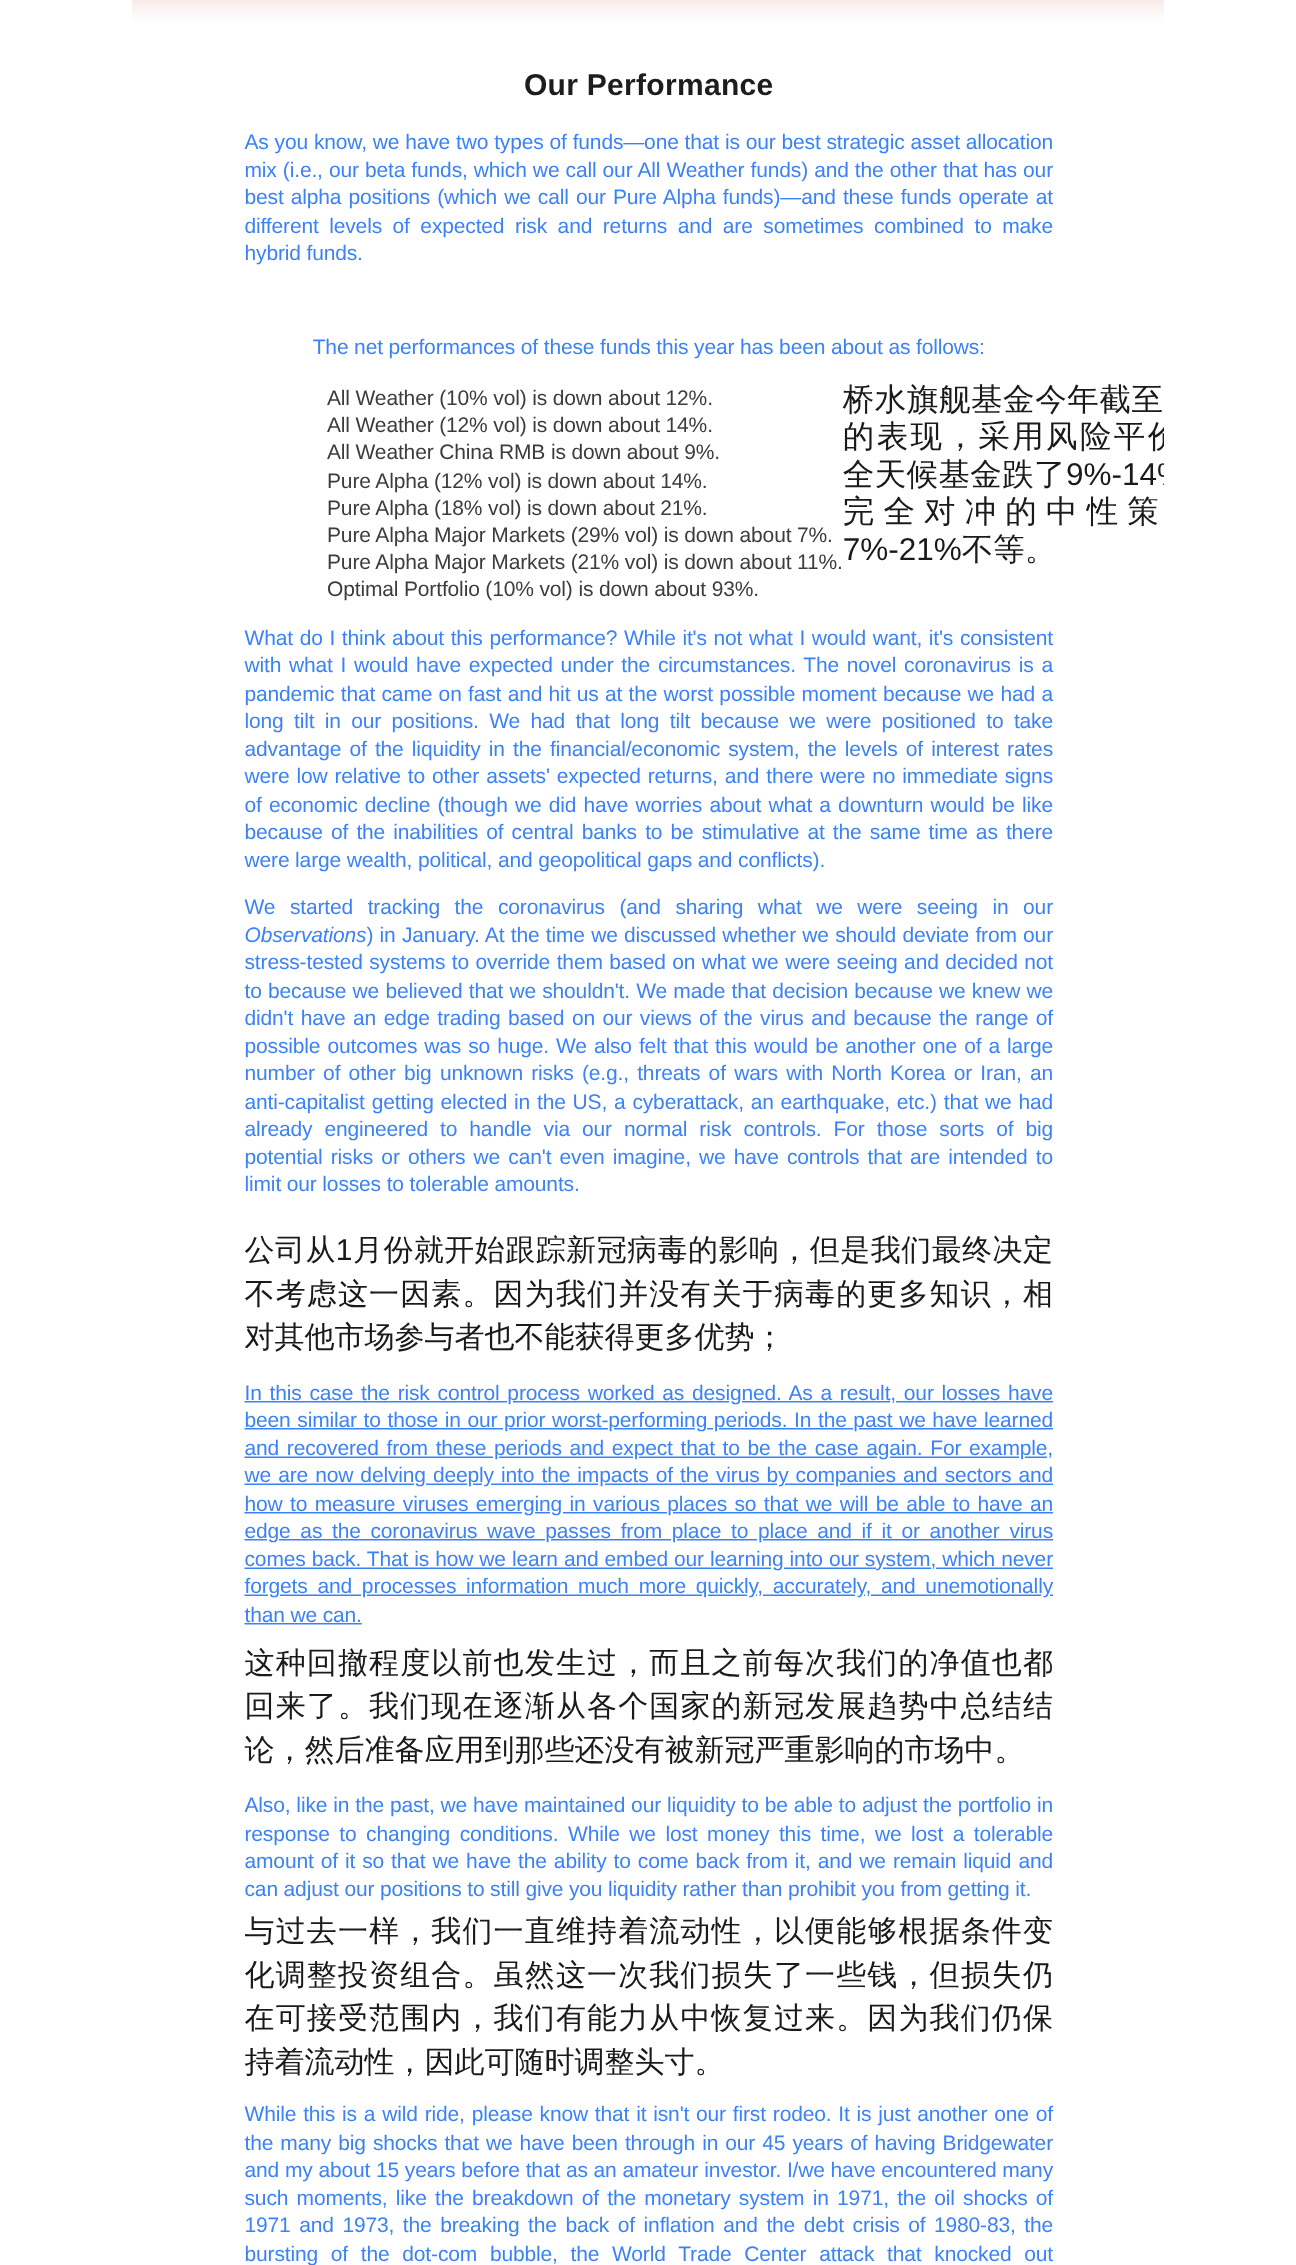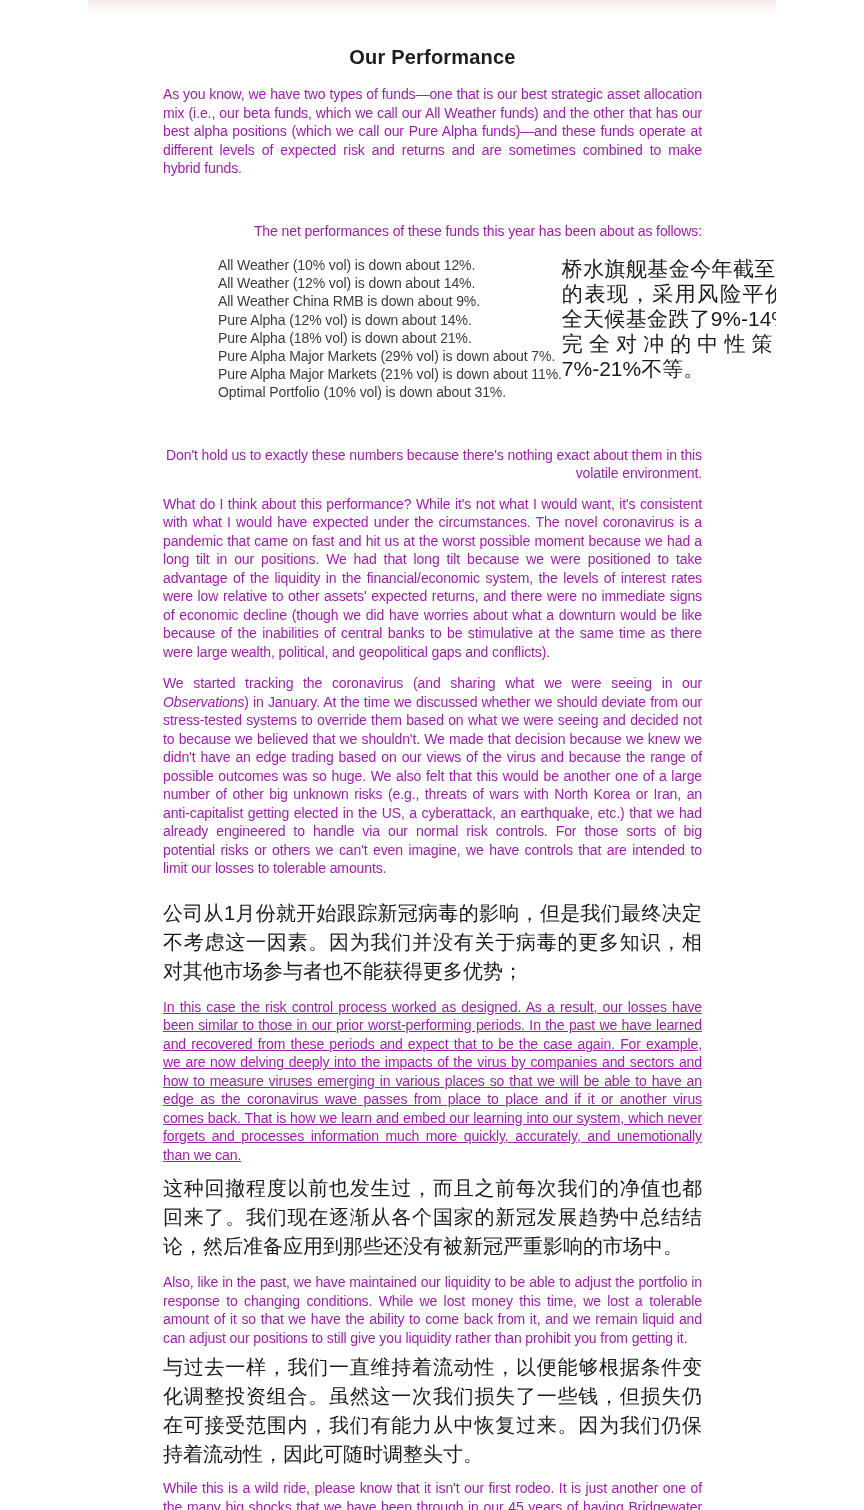--- a/index.html
+++ b/index.html
@@ -31,29 +31,29 @@
     text-align: center;
     font-size: 20px;
     font-weight: bold;
     color: #1d1d1d;
     letter-spacing: 0.2px;
     margin: 0 0 16px 0;
   }
   .para {
     font-size: 14px;
     line-height: 18.5px;
-    color: #a21caf;
+    color: #3b82f6;
     text-align: justify;
     letter-spacing: -0.1px;
     margin: 0 0 13px 0;
   }
-  .para.single { text-align: right; margin-top: 44px; }
+  .para.single { text-align: center; margin-top: 44px; }
   .perf-row {
     display: flex;
-    align-items: flex-end;
+    align-items: center;
     margin: 0 0 14px 0;
   }
   .fund-list {
     list-style: none;
     margin: 0;
     padding: 0 0 0 55px;
     flex: 1 1 auto;
   }
   .fund-list li {
     font-size: 14px;
@@ -111,26 +111,25 @@
 
     <div class="perf-row">
       <ul class="fund-list">
         <li>All Weather (10% vol) is down about 12%.</li>
         <li>All Weather (12% vol) is down about 14%.</li>
         <li>All Weather China RMB is down about 9%.</li>
         <li>Pure Alpha (12% vol) is down about 14%.</li>
         <li>Pure Alpha (18% vol) is down about 21%.</li>
         <li>Pure Alpha Major Markets (29% vol) is down about 7%.</li>
         <li>Pure Alpha Major Markets (21% vol) is down about 11%.</li>
-        <li>Optimal Portfolio (10% vol) is down about 31%.</li>
+        <li>Optimal Portfolio (10% vol) is down about 93%.</li>
       </ul>
       <p class="cn-annotation">桥水旗舰基金今年截至3月18号的表现，采用风险平价策略的全天候基金跌了9%-14%不等，完全对冲的中性策略跌了7%-21%不等。</p>
     </div>
 
-    <p class="para single mb-dont">Don't hold us to exactly these numbers because there's nothing exact about them in this volatile environment.</p>
 
     <p class="para mb-whatdo">What do I think about this performance?  While it's not what I would want, it's consistent with what I would have expected under the circumstances.  The novel coronavirus is a pandemic that came on fast and hit us at the worst possible moment because we had a long tilt in our positions.  We had that long tilt because we were positioned to take advantage of the liquidity in the financial/economic system, the levels of interest rates were low relative to other assets' expected returns, and there were no immediate signs of economic decline (though we did have worries about what a downturn would be like because of the inabilities of central banks to be stimulative at the same time as there were large wealth, political, and geopolitical gaps and conflicts).</p>
 
 
     <p class="para mb-track"><span>We started tracking the coronavirus (and sharing what we were seeing in our </span><span class="italic">Observations</span><span>) in January.  At the time we discussed whether we should deviate from our stress-tested systems to override them based on what we were seeing and decided not to because we believed that we shouldn't.  We made that decision because we knew we didn't have an edge trading based on our views of the virus and because the range of possible outcomes was so huge.  We also felt that this would be another one of a large number of other big unknown risks (e.g., threats of wars with North Korea or Iran, an anti-capitalist getting elected in the US, a cyberattack, an earthquake, etc.) that we had already engineered to handle via our normal risk controls.  For those sorts of big potential risks or others we can't even imagine, we have controls that are intended to limit our losses to tolerable amounts.</span></p>
 
     <p class="cn mb-cn2">公司从1月份就开始跟踪新冠病毒的影响，但是我们最终决定不考虑这一因素。因为我们并没有关于病毒的更多知识，相对其他市场参与者也不能获得更多优势；</p>
 
     <p class="para mb-risk">In this case the risk control process worked as designed.  As a result, our losses have been similar to those in our prior worst-performing periods.  In the past we have learned and recovered from these periods and expect that to be the case again.  For example, we are now delving deeply into the impacts of the virus by companies and sectors and how to measure viruses emerging in various places so that we will be able to have an edge as the coronavirus wave passes from place to place and if it or another virus comes back.  That is how we learn and embed our learning into our system, which never forgets and processes information much more quickly, accurately, and unemotionally than we can.</p>
 

